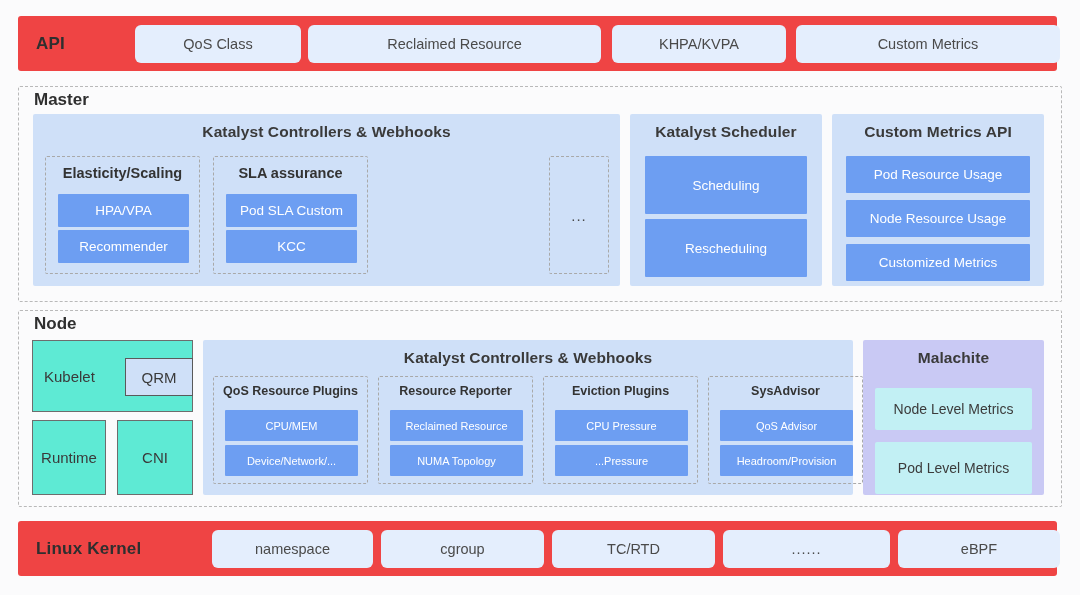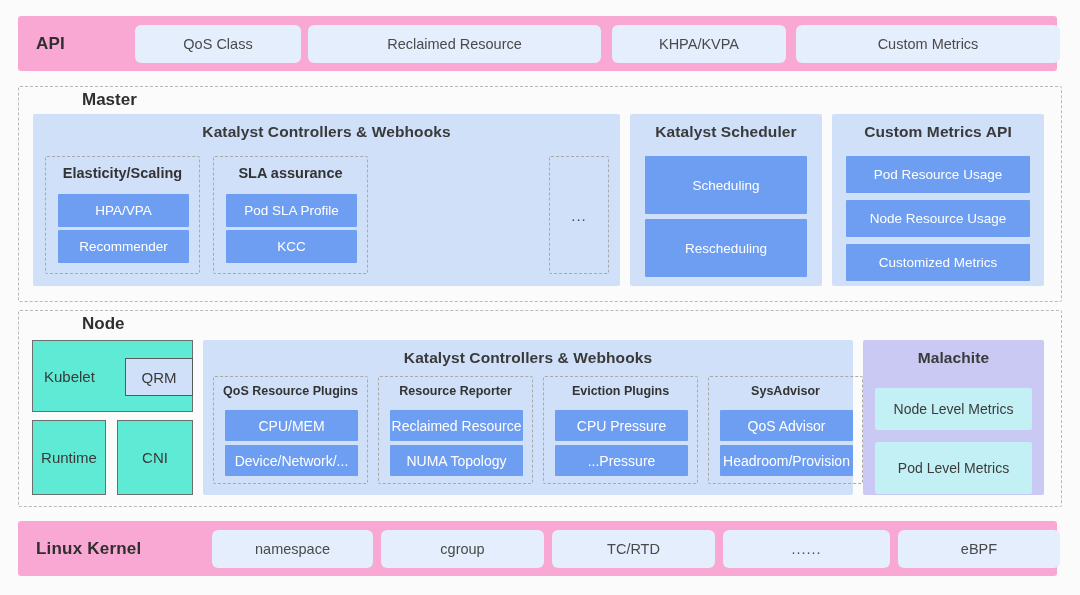--- a/index.html
+++ b/index.html
@@ -8,21 +8,21 @@
     background:#fbfbfc;
     font-family:"Liberation Sans","DejaVu Sans",sans-serif;
     color:#3c3c3c;
     overflow:hidden;
     position:relative;
   }
 
   
   .row-band{
     position:absolute;
-    background:#f9a8d4;
+    background:#ef4444;
     border-radius:3px;
     display:flex;
     align-items:center;
   }
   .band-title{
     font-weight:bold;
     font-size:17px;
     color:#2f2f2f;
     letter-spacing:.2px;
     white-space:nowrap;
@@ -42,21 +42,20 @@
     position:absolute;
     border:1.6px dashed #b9b9b9;
     border-radius:2px;
     background:transparent;
   }
   .section-label{
     position:absolute;
     font-weight:bold;
     font-size:17px;
     color:#2f2f2f;
-    margin-left:48px;
   }
 
   .panel{
     position:absolute;
     background:#cfe0f8;
     border-radius:2px;
   }
   .panel-title{
     text-align:center;
     font-weight:bold;
@@ -84,21 +83,21 @@
   .bluebox{
     background:#6d9ef2;
     color:#ffffff;
     display:flex;
     align-items:center;
     justify-content:center;
     font-size:13.5px;
     border-radius:1px;
     box-sizing:border-box;
   }
-  .bluebox.sm{font-size:14px;}
+  .bluebox.sm{font-size:11px;}
 
   .cyanbox{
     background:#c2f0f4;
     color:#3b3b3b;
     display:flex;
     align-items:center;
     justify-content:center;
     font-size:14px;
     border-radius:2px;
     box-sizing:border-box;
@@ -146,21 +145,21 @@
   <div class="panel-title">Katalyst Controllers &amp; Webhooks</div>
 
   <div class="sub" style="left:12px;top:42px;width:155px;height:118px;">
     <div class="sub-title">Elasticity/Scaling</div>
     <div class="bluebox" style="position:absolute;left:12px;top:37px;width:131px;height:33px;">HPA/VPA</div>
     <div class="bluebox" style="position:absolute;left:12px;top:73px;width:131px;height:33px;">Recommender</div>
   </div>
 
   <div class="sub" style="left:180px;top:42px;width:155px;height:118px;">
     <div class="sub-title">SLA assurance</div>
-    <div class="bluebox" style="position:absolute;left:12px;top:37px;width:131px;height:33px;">Pod SLA Profile</div>
+    <div class="bluebox" style="position:absolute;left:12px;top:37px;width:131px;height:33px;">Pod SLA Custom</div>
     <div class="bluebox" style="position:absolute;left:12px;top:73px;width:131px;height:33px;">KCC</div>
   </div>
 
 
   <div class="sub" style="left:516px;top:42px;width:60px;height:118px;">
     <div class="ellipsis">...</div>
   </div>
 </div>
 
 <div class="panel" style="left:630px;top:114px;width:192px;height:172px;">

